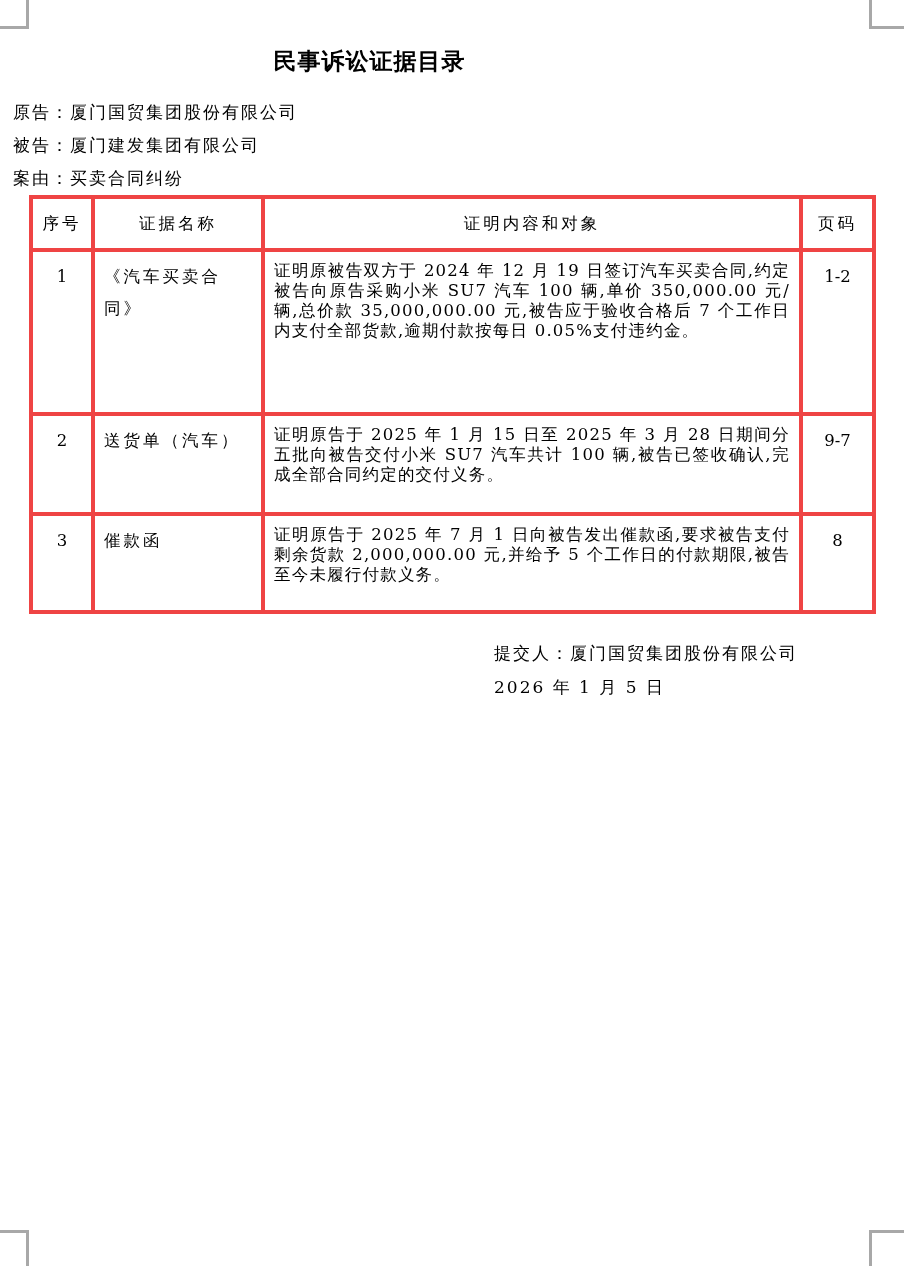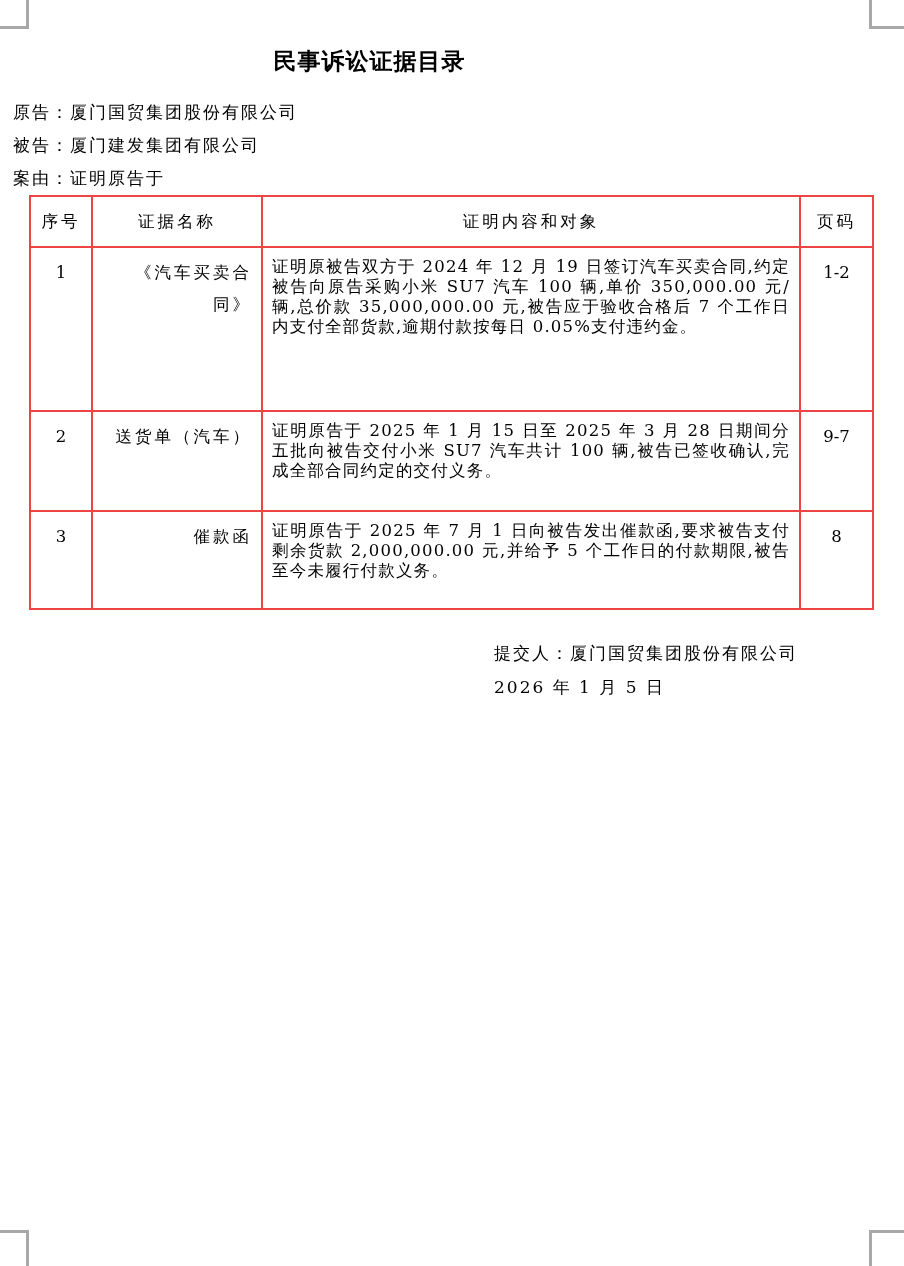--- a/index.html
+++ b/index.html
@@ -31,33 +31,33 @@
       position: absolute; left: 13px; font-size: 17px; letter-spacing: 2px;
       white-space: nowrap;
     }
     .meta-line .label, .meta-line .value { display: inline; }
 
     table.evidence {
       position: absolute; left: 29px; top: 195px; width: 843px;
       border-collapse: collapse; table-layout: fixed; font-size: 16.5px;
     }
     table.evidence th, table.evidence td {
-      border: 2px solid #ef4444; padding: 9px; vertical-align: top;
+      border: 4px solid #ef4444; padding: 9px; vertical-align: top;
     }
     table.evidence th {
       font-weight: normal; height: 31px; vertical-align: middle;
       text-align: center; letter-spacing: 3px;
     }
     col.c-no { width: 62px; }
     col.c-name { width: 170px; }
     col.c-desc { width: 538px; }
     col.c-page { width: 73px; }
     td.no, td.page { text-align: center; padding-top: 4px; line-height: 32px; }
     td.name {
-      text-align: right; letter-spacing: 3px; line-height: 32px;
+      text-align: left; letter-spacing: 3px; line-height: 32px;
       padding: 4px 14px 0 14px;
     }
     td.desc {
       padding: 4px 8px 4px 10px; line-height: 20px; letter-spacing: 1.2px;
       text-align: justify;
     }
     .footer { position: absolute; left: 494px; font-size: 17px; letter-spacing: 2px; white-space: nowrap; margin-top: 13px; }
   </style>
 </head>
 <body>
@@ -73,21 +73,21 @@
 
 <div class="title">民事诉讼证据目录</div>
 
 <div class="meta-line" style="top:101px;">
   <span class="label">原告：</span><span class="value">厦门国贸集团股份有限公司</span>
 </div>
 <div class="meta-line" style="top:134px;">
   <span class="label">被告：</span><span class="value">厦门建发集团有限公司</span>
 </div>
 <div class="meta-line" style="top:167px;">
-  <span class="label">案由：</span><span class="value">证明原告于</span>
+  <span class="label">案由：</span><span class="value">买卖合同纠纷</span>
 </div>
 
 <table class="evidence">
   <colgroup>
     <col class="c-no">
       <col class="c-name">
       <col class="c-desc">
       <col class="c-page">
   </colgroup>
   <thead>

